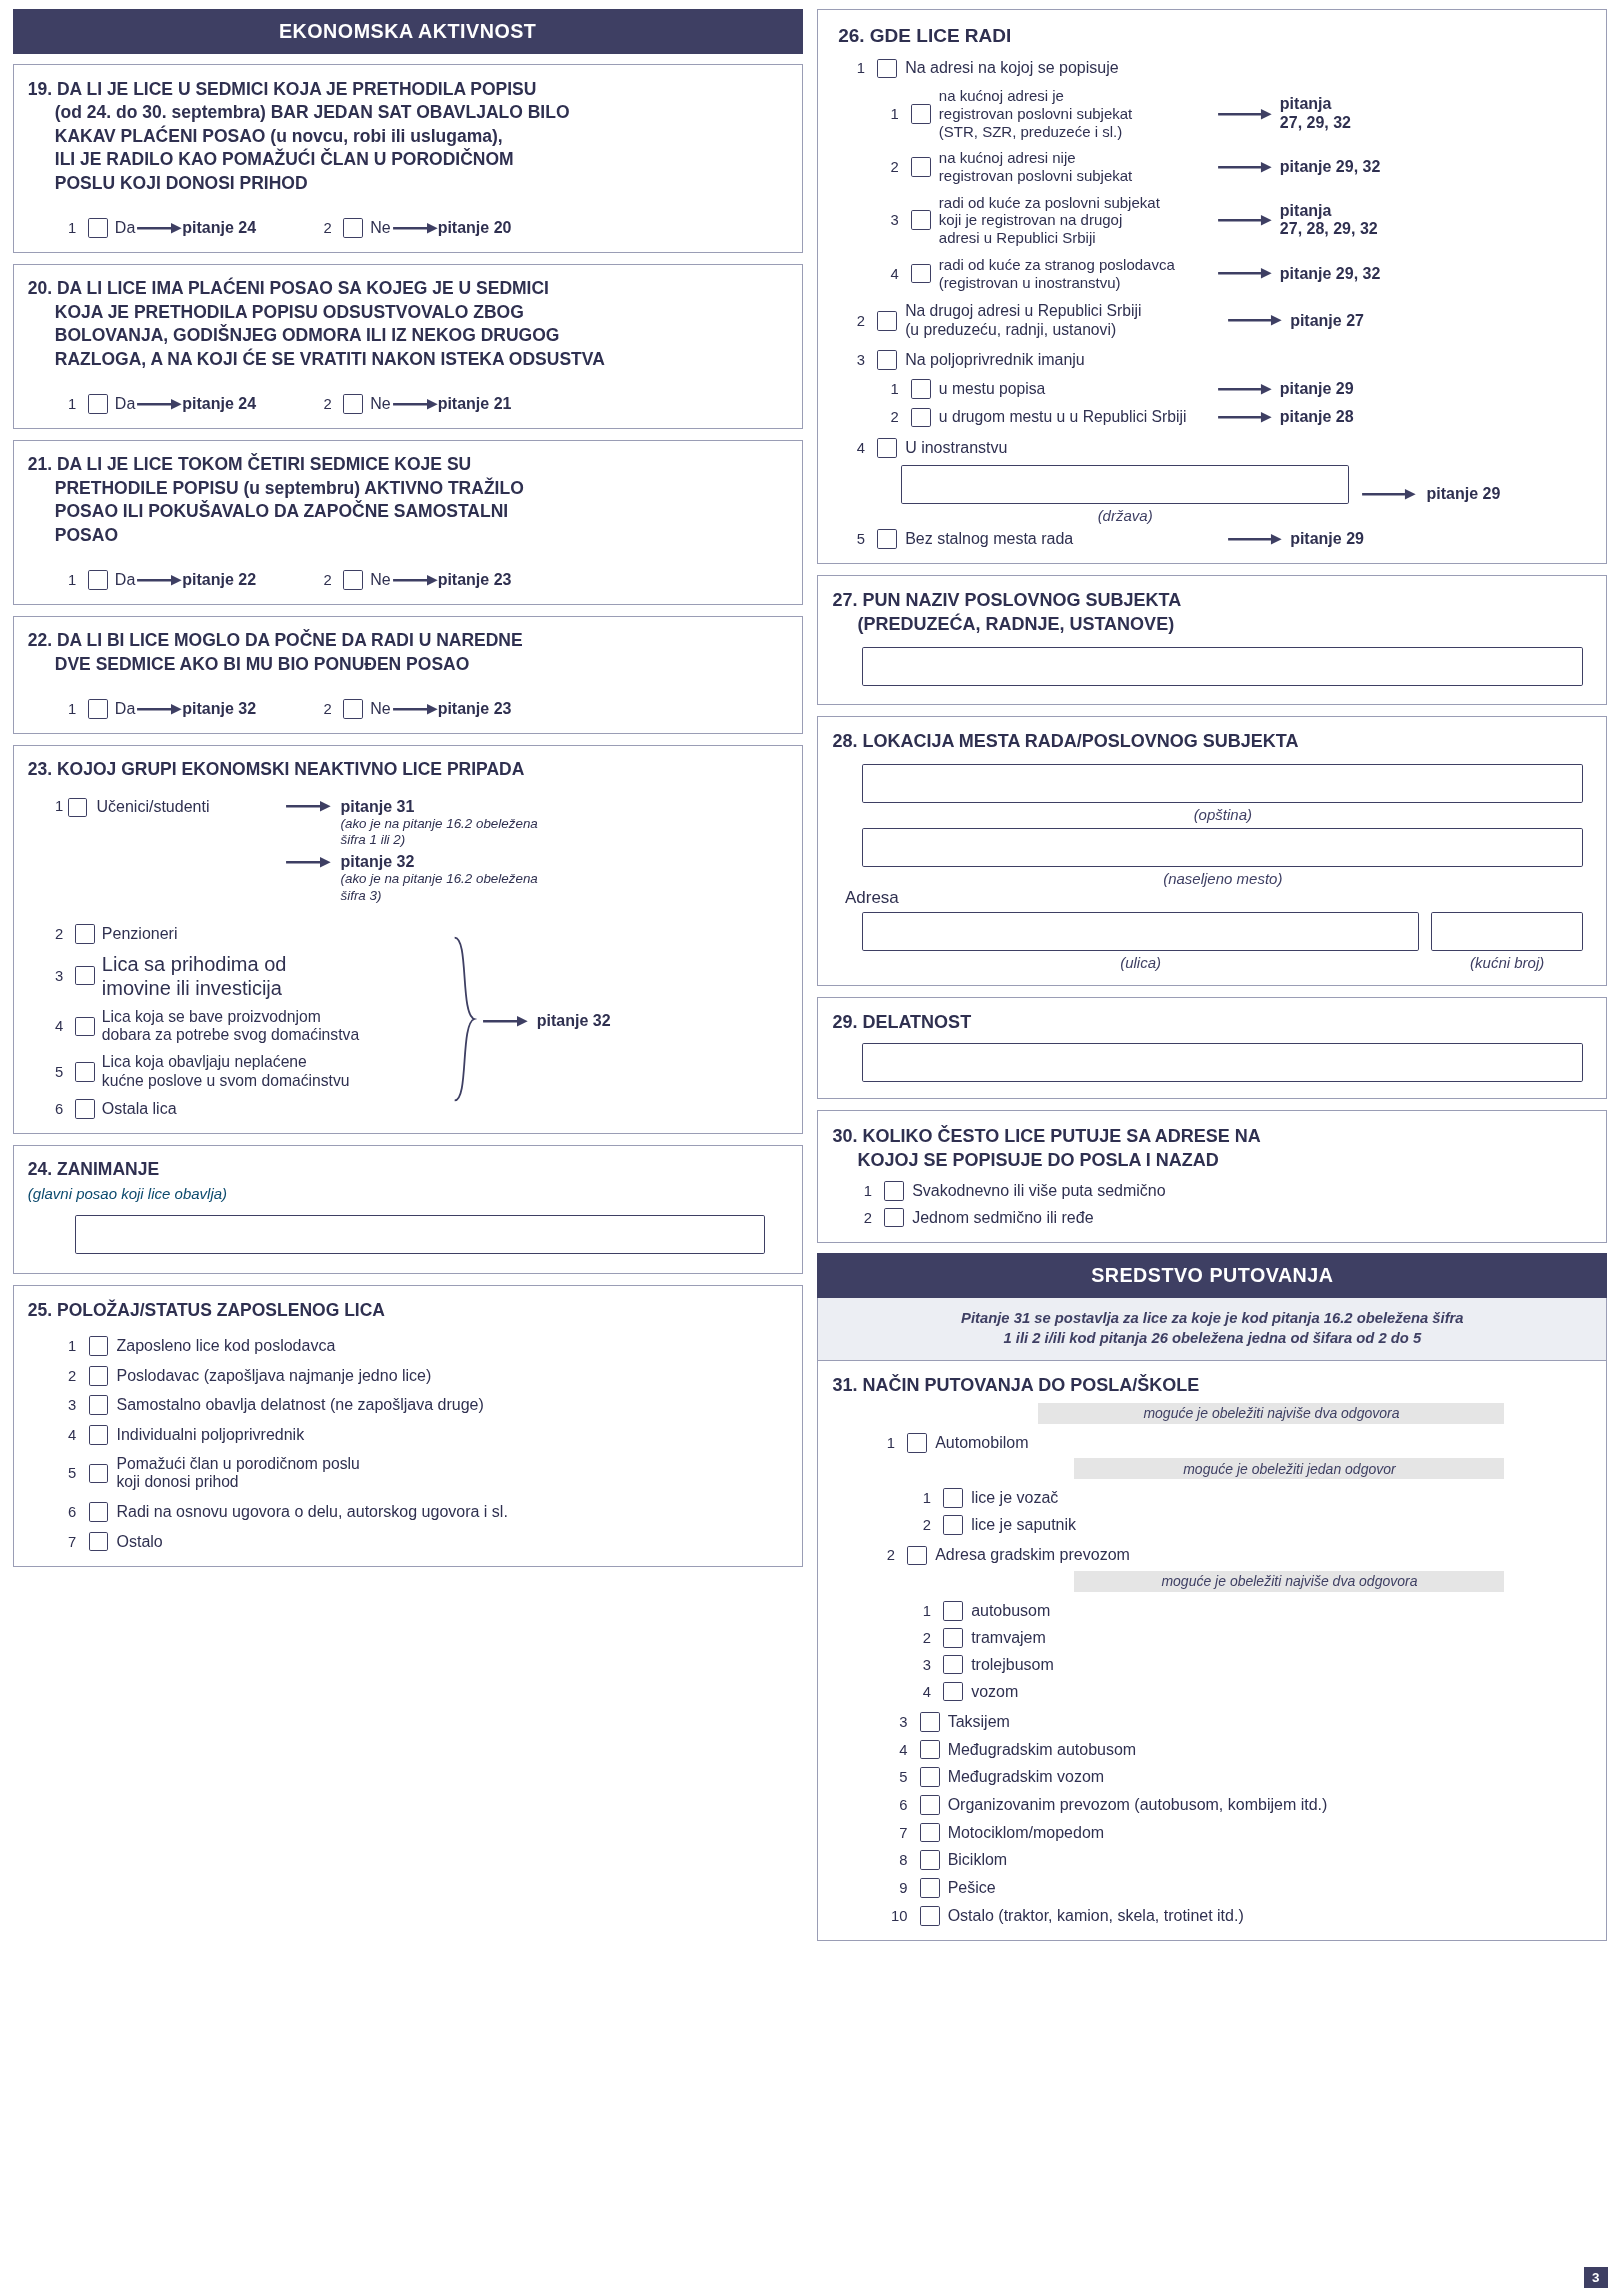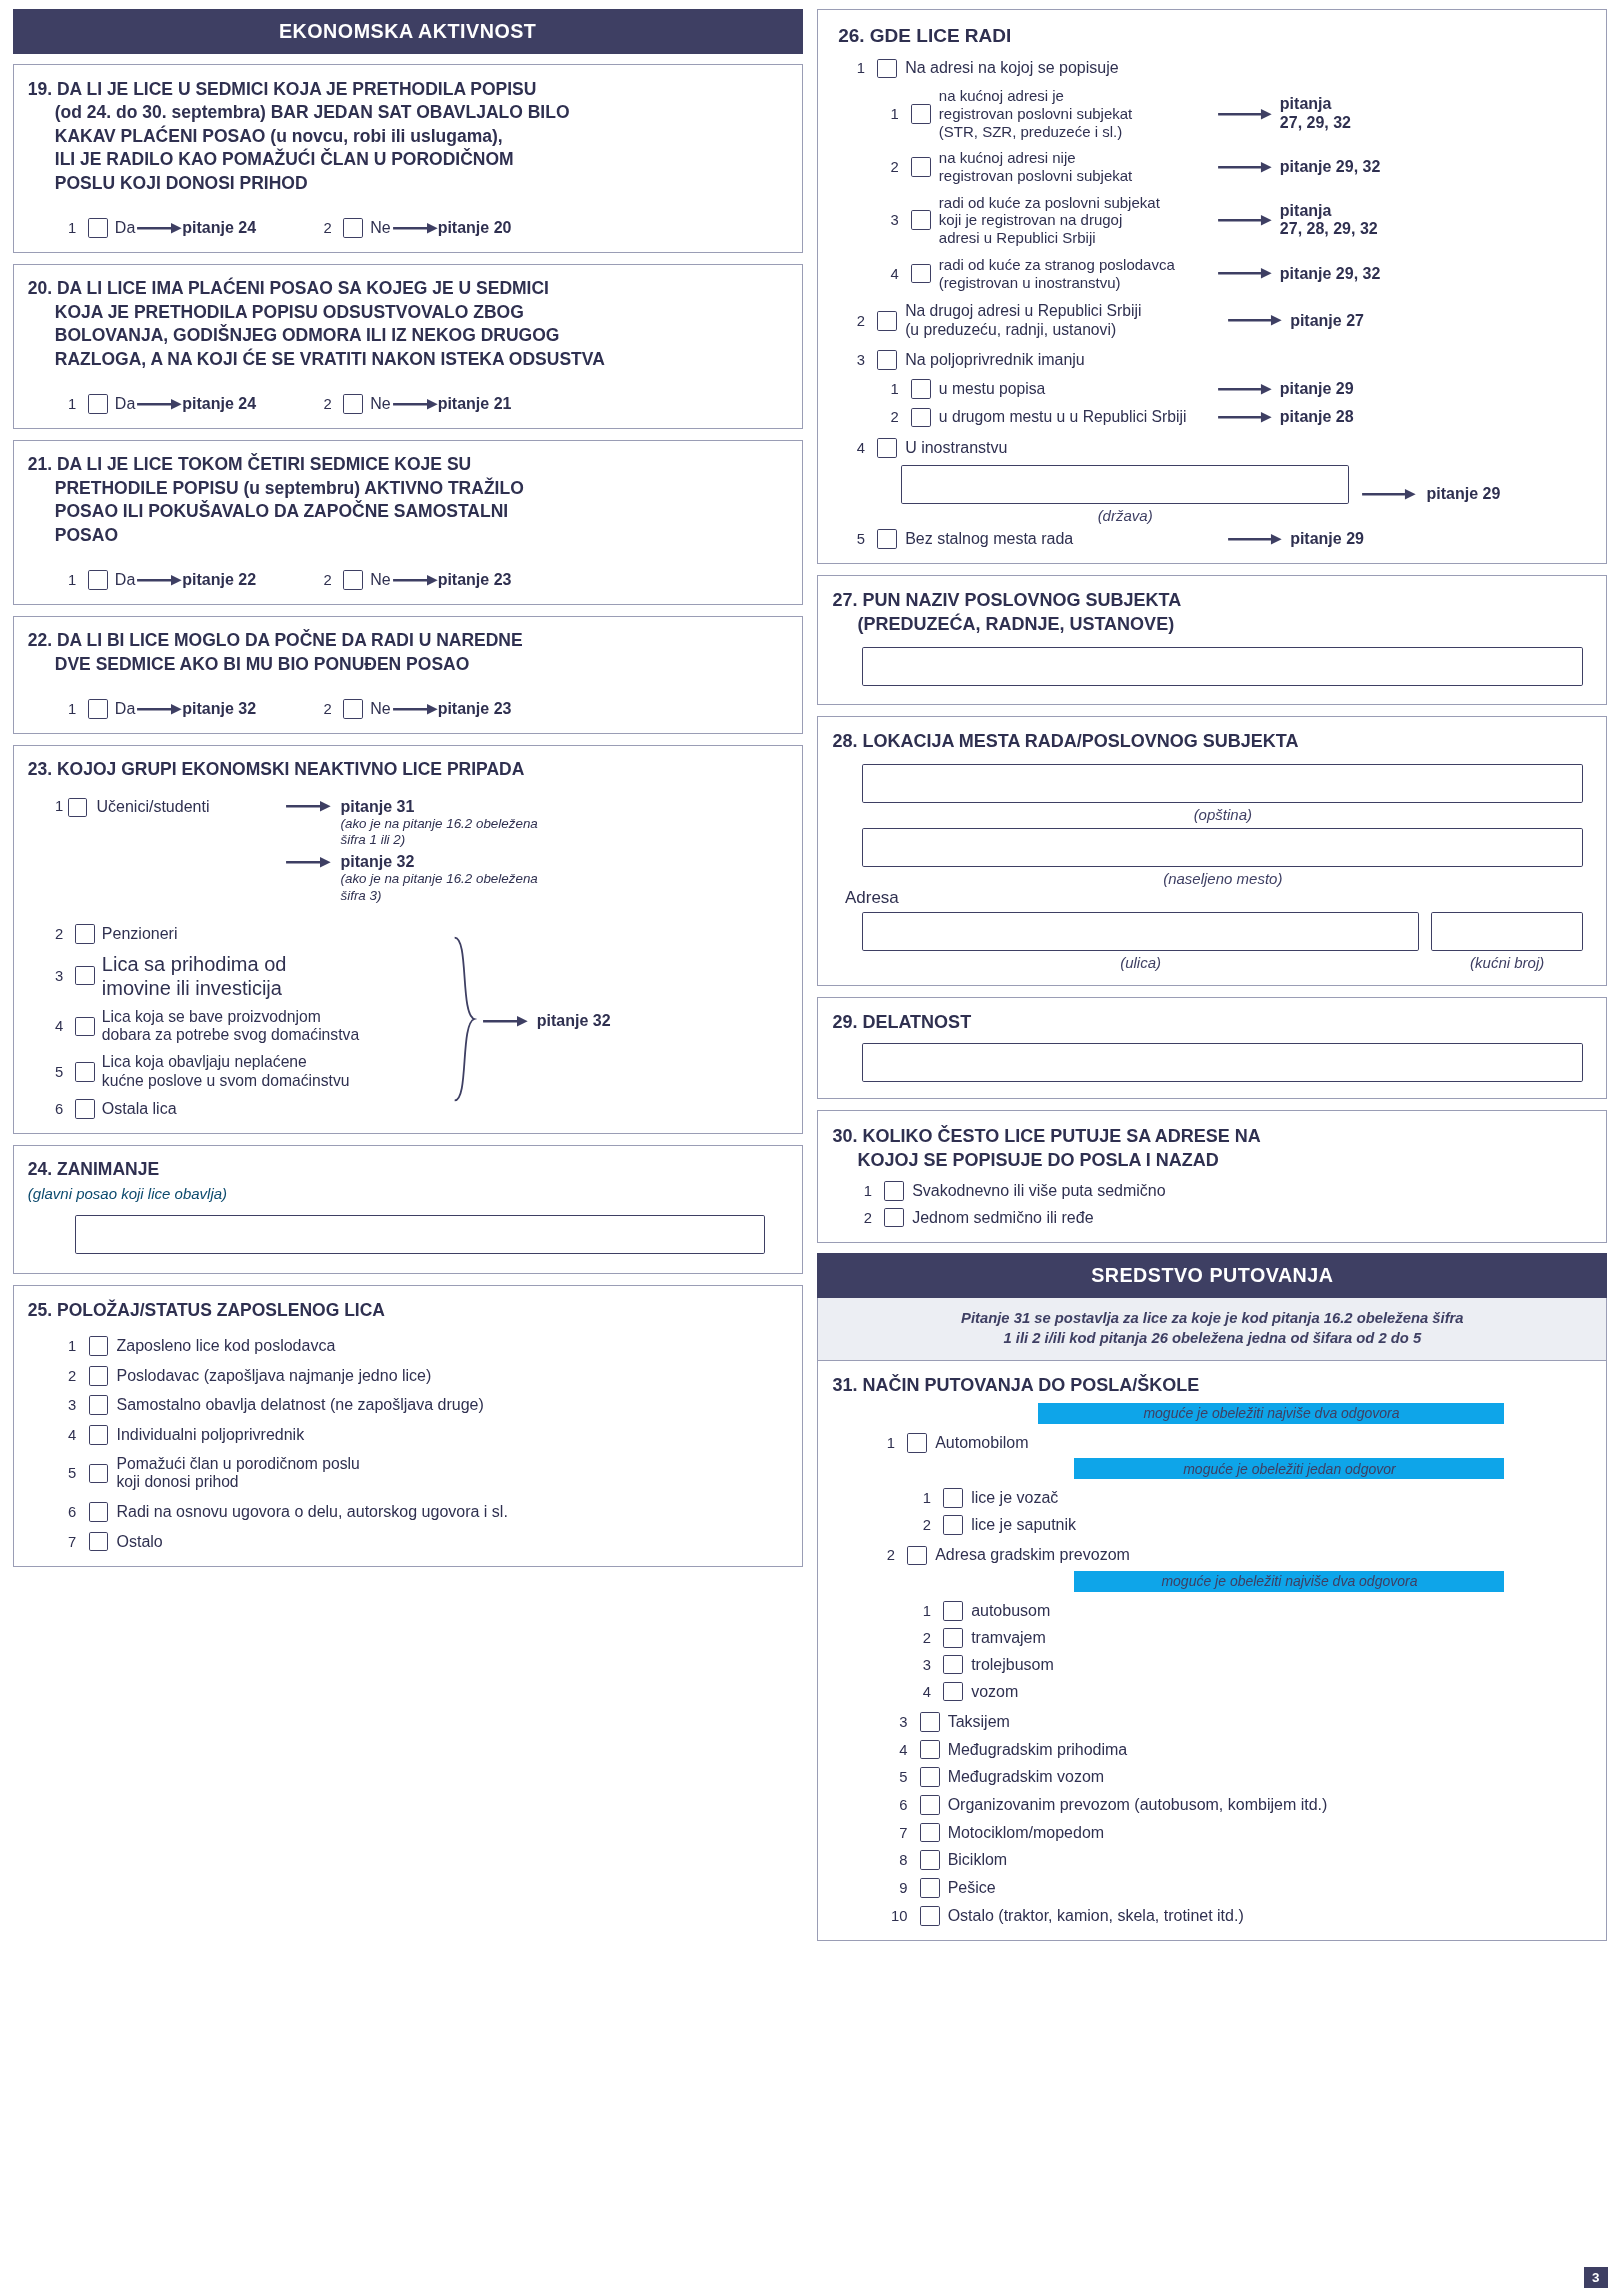--- a/index.html
+++ b/index.html
@@ -44,21 +44,21 @@
   .arrow { display:inline-flex; align-items:center; }
   .arrow svg { display:block; }
   .gotolabel { font-weight:bold; font-size:16px; white-space:pre-line; }
 
   .yesno { display:flex; align-items:center; margin-top:23px; gap:0; }
   .yesno .grp { display:flex; align-items:center; gap:7.2px; }
   .yesno .sp { width:47px; }
 
   .field { border:1.4px solid #3e3f63; height:39px; background:#fff; border-radius:1.8px;}
   .caption { text-align:center; font-size:15px; font-style:italic; margin-top:2.7px; color:#3e3f63;}
-  .hl { background:#0ea5e9; font-style:italic; font-size:14px; text-align:center; padding:2.7px 0; color:#3e3f63;}
+  .hl { background:#e5e5e5; font-style:italic; font-size:14px; text-align:center; padding:2.7px 0; color:#3e3f63;}
 
   .smallcaption { font-size:13.4px; font-style:italic; line-height:1.25; padding-left:5.4px; }
 
   .pagenum {
     position:absolute; right:12.5px; bottom:5.4px;
     background:#3e3f63; color:#fff; font-size:13.4px; font-weight:bold;
     padding:2.7px 8px;
   }
 </style>
 </head>
@@ -607,21 +607,21 @@
 
       <div style="padding-left:50px; margin-top:10.7px;">
         <div style="display:flex; align-items:center; gap:8px; margin-bottom:8px;">
           <span class="num" style="min-width:25px">3</span>
           <span class="cb"></span>
           <span class="optlabel">Taksijem</span>
         </div>
         <div style="display:flex; align-items:center; gap:8px; margin-bottom:8px;">
           <span class="num" style="min-width:25px">4</span>
           <span class="cb"></span>
-          <span class="optlabel">Međugradskim prihodima</span>
+          <span class="optlabel">Međugradskim autobusom</span>
         </div>
         <div style="display:flex; align-items:center; gap:8px; margin-bottom:8px;">
           <span class="num" style="min-width:25px">5</span>
           <span class="cb"></span>
           <span class="optlabel">Međugradskim vozom</span>
         </div>
         <div style="display:flex; align-items:center; gap:8px; margin-bottom:8px;">
           <span class="num" style="min-width:25px">6</span>
           <span class="cb"></span>
           <span class="optlabel">Organizovanim prevozom (autobusom, kombijem itd.)</span>

